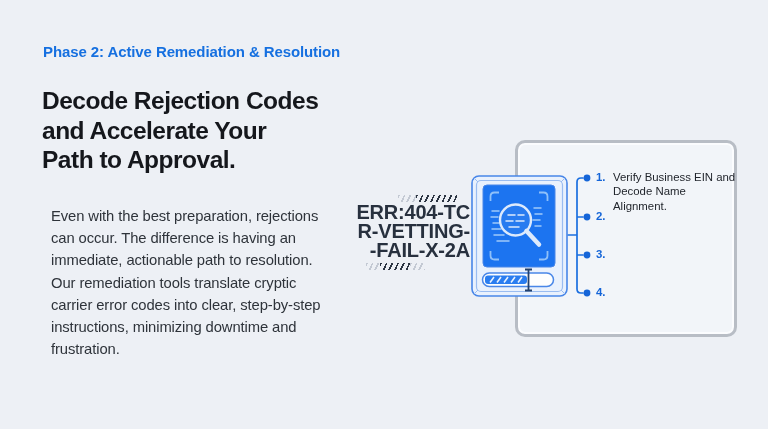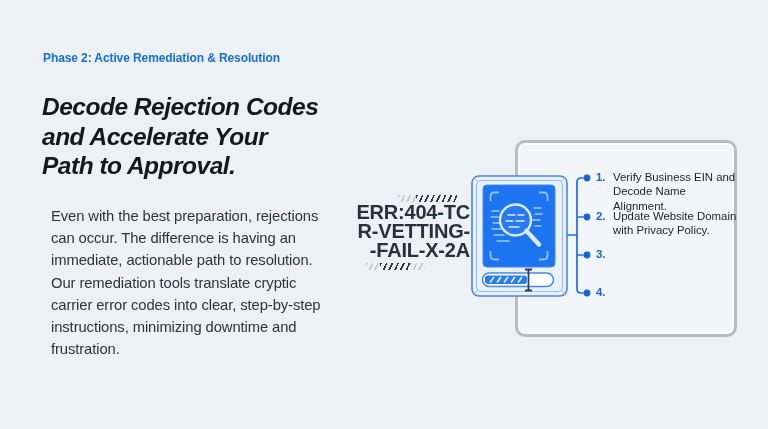--- a/index.html
+++ b/index.html
@@ -3,26 +3,26 @@
 <meta charset="utf-8">
 <style>
   html,body{margin:0;padding:0;}
   body{
     width:768px;height:429px;position:relative;overflow:hidden;
     background:#edf0f5;
     font-family:"Liberation Sans", sans-serif;
   }
   .eyebrow{
     position:absolute;left:43px;top:43px;
-    font-size:12px;font-weight:bold;color:#1670e0;letter-spacing:-0.1px;margin-top:8px;
+    font-size:15px;font-weight:bold;color:#1670e0;letter-spacing:-0.1px;
   }
   .heading{
-    position:absolute;left:42px;top:92px;margin:0;
+    position:absolute;left:42px;top:86px;margin:0;
     font-size:24.5px;font-weight:bold;color:#15171c;
-    line-height:29.5px;letter-spacing:-0.5px;white-space:pre-line;font-style:italic;
+    line-height:29.5px;letter-spacing:-0.5px;white-space:pre-line;
   }
   .body-text{
     position:absolute;left:43px;top:197px;margin:8px;width:310px;
     font-size:14.8px;color:#2e333a;line-height:22.2px;
     letter-spacing:-0.1px;white-space:pre-line;
   }
   .error-block{
     position:absolute;left:352px;top:203px;width:118px;
     text-align:right;font-size:20px;font-weight:bold;
     line-height:19.2px;color:#27303e;letter-spacing:-0.2px;white-space:pre-line;
@@ -122,22 +122,20 @@
 </svg>
 
 <div class="steps">
   <div class="step step-1">
     <span class="step-num">1.</span>
     <span class="step-text">Verify Business EIN and
 Decode Name Alignment.</span>
   </div>
   <div class="step step-2">
     <span class="step-num">2.</span>
-    <span class="step-text">Update Website Domain
-with Privacy Policy.</span>
   </div>
   <div class="step step-3">
     <span class="step-num">3.</span>
   </div>
   <div class="step step-4">
     <span class="step-num">4.</span>
   </div>
 </div>
 
 </body></html>

